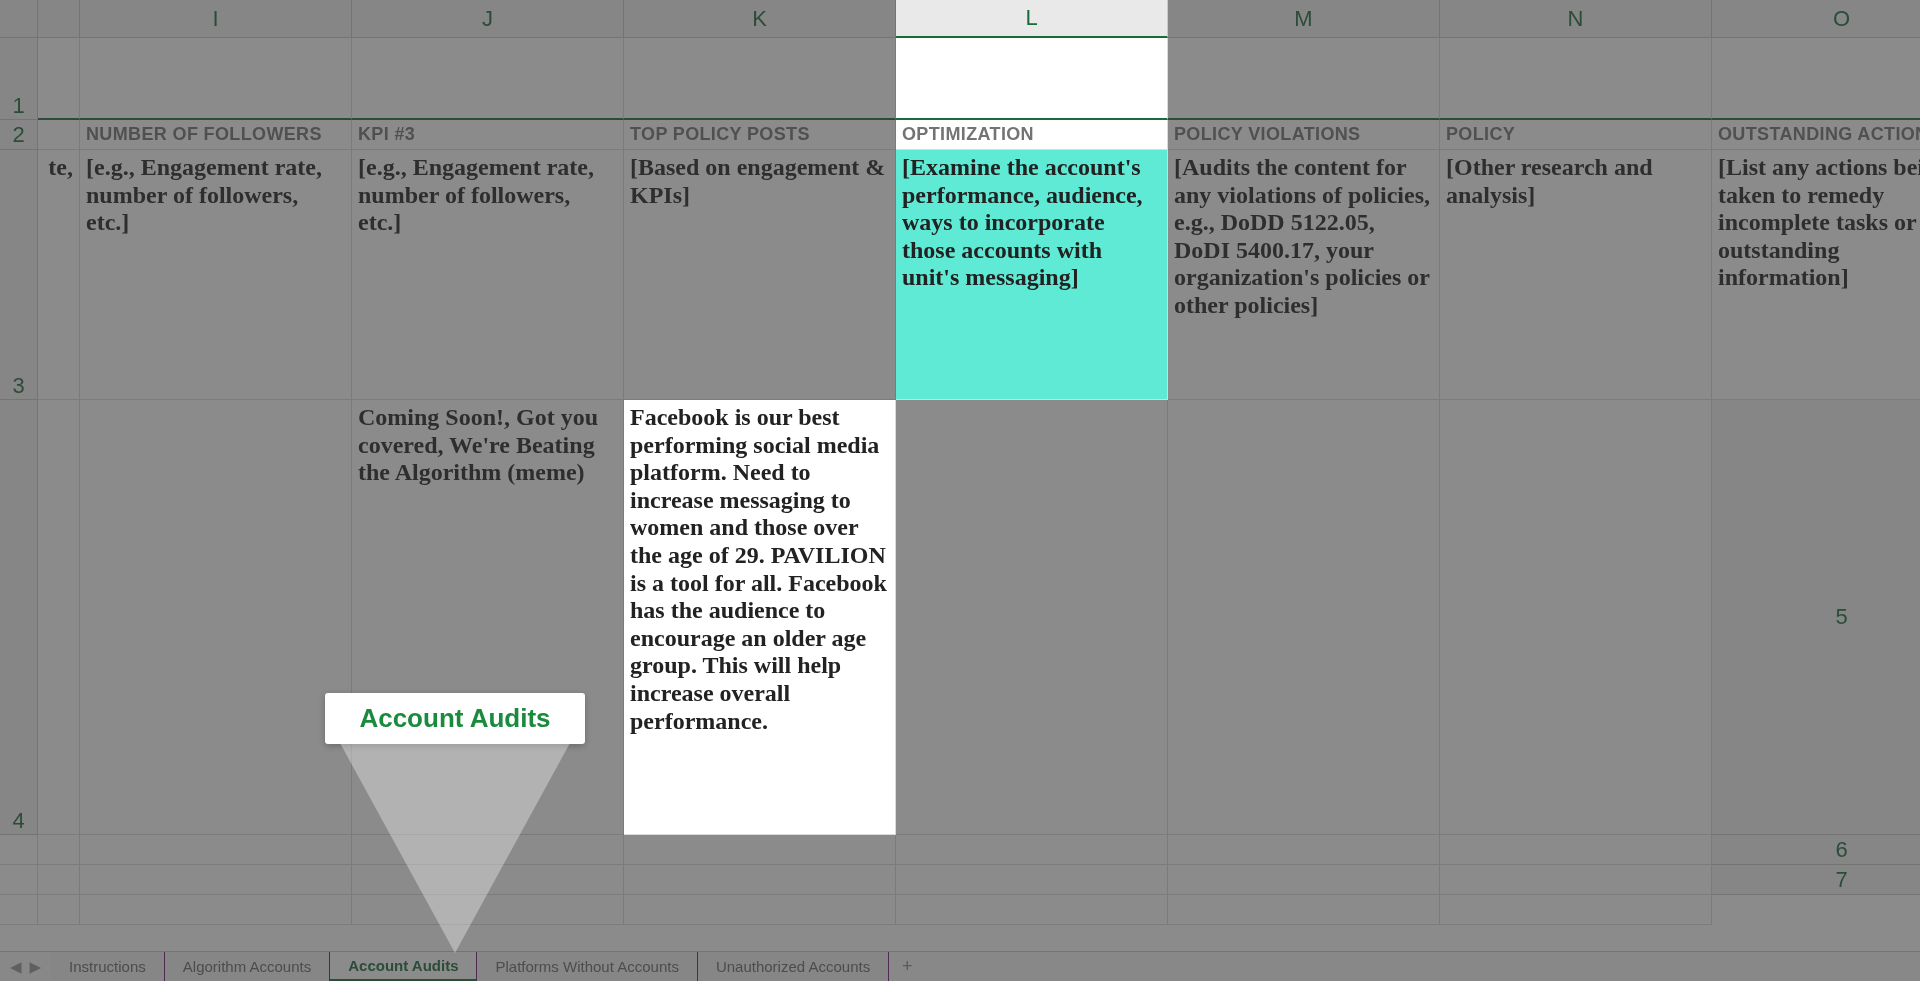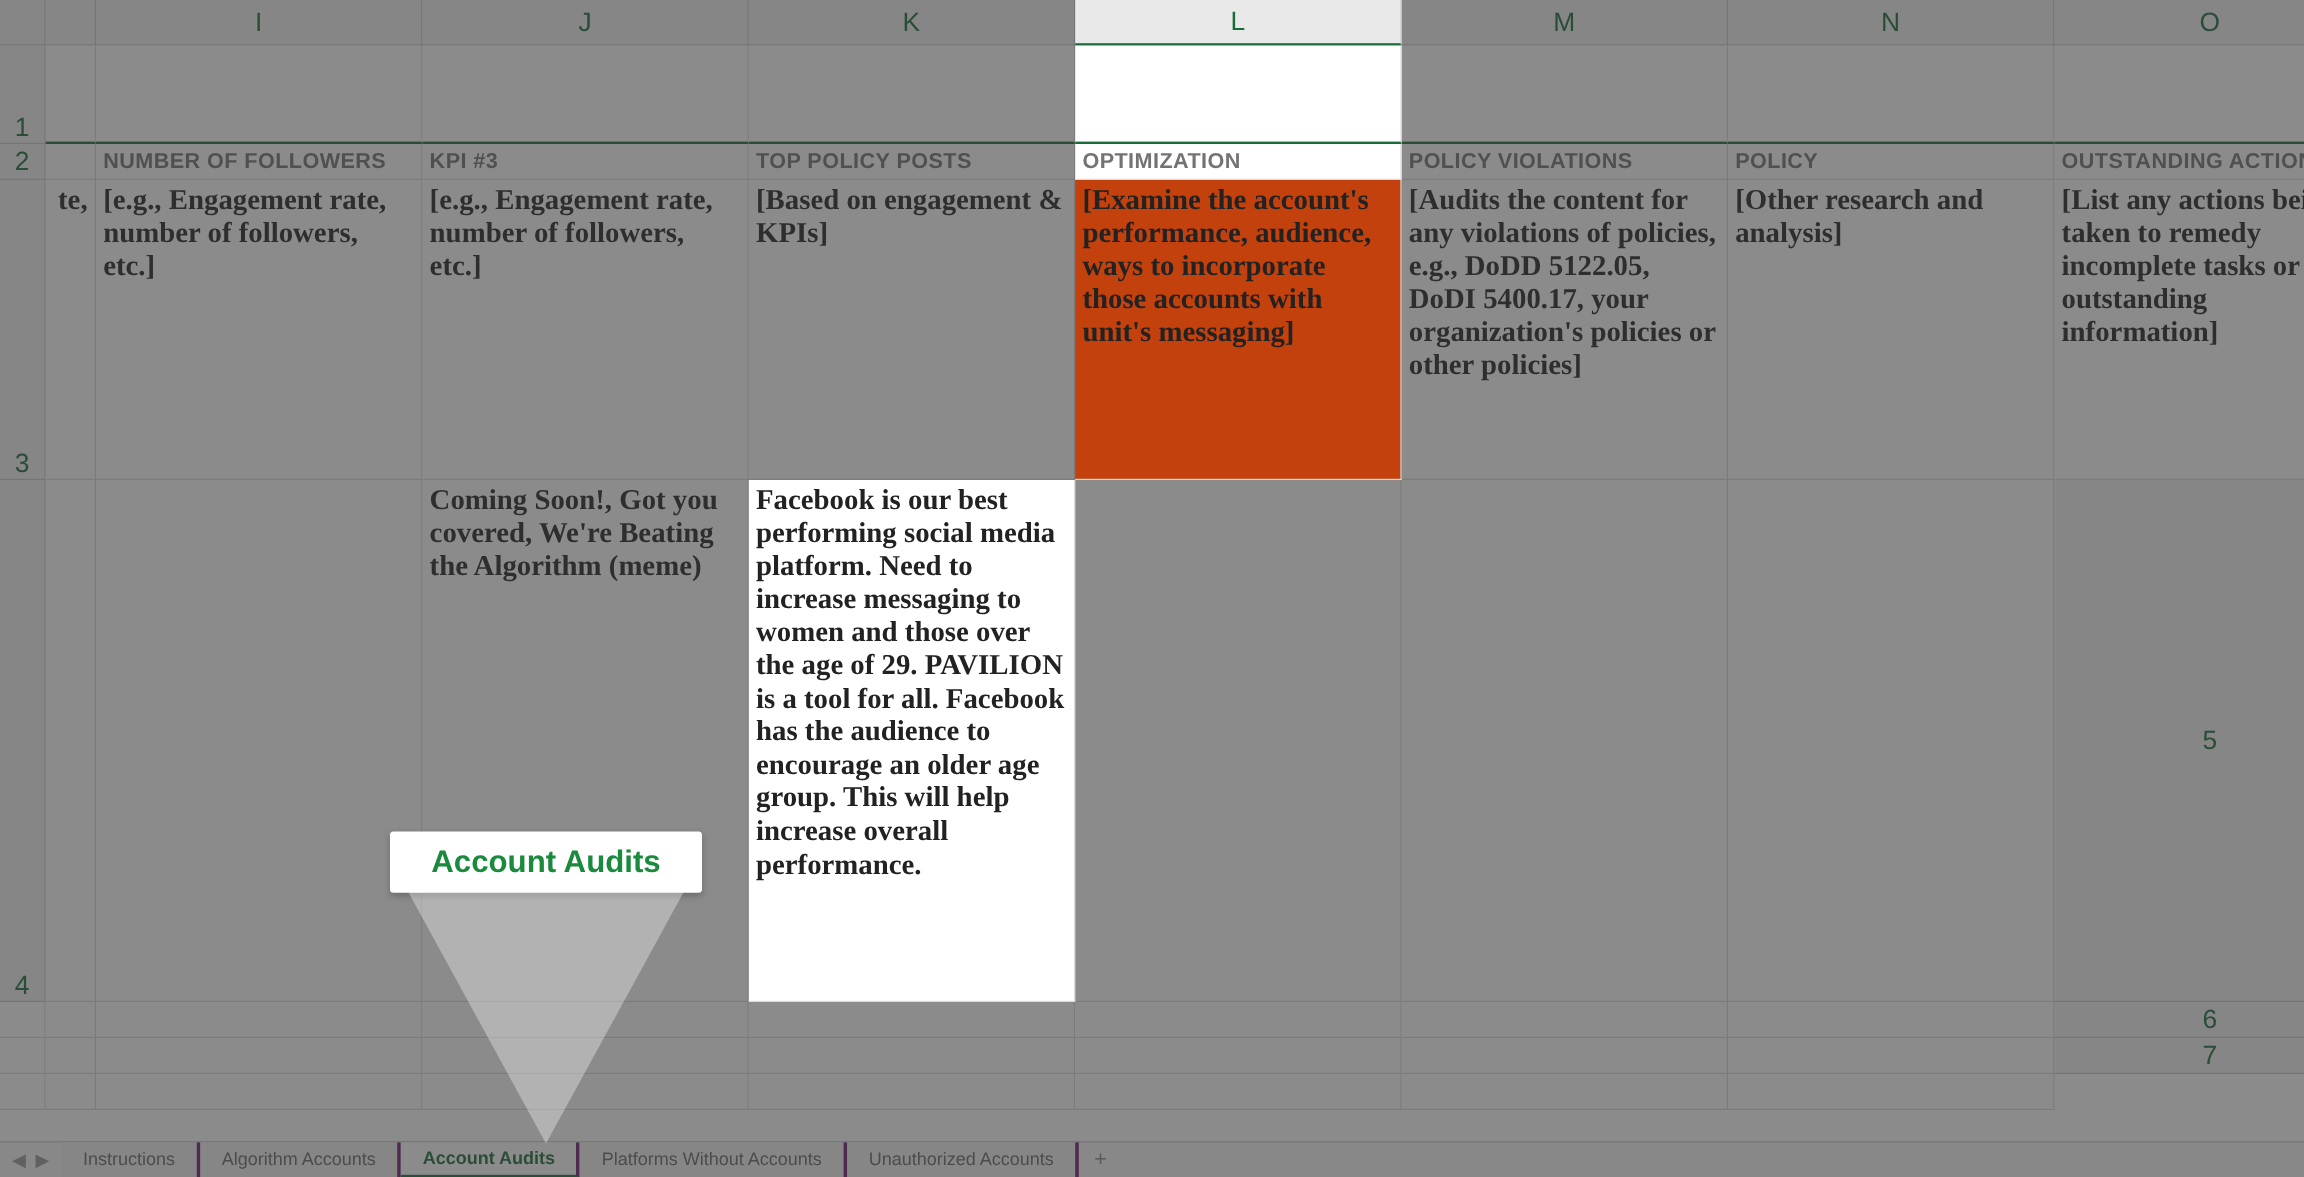--- a/index.html
+++ b/index.html
@@ -126,21 +126,21 @@
       display: flex;
       align-items: center;
       gap: 8px;
       padding: 0 10px;
       color: #9a9a9a;
     }
     .tab {
       padding: 0 18px;
       display: flex;
       align-items: center;
-      border-right: 3px solid #701a75;
+      border-right: 1px solid #701a75;
       background: #f2f2f2;
       white-space: nowrap;
     }
     .tab.active {
       background: #ffffff;
       color: #1a6b3a;
       font-weight: 600;
       border-bottom: 2px solid #1a6b3a;
     }
     .tab-add {
@@ -210,21 +210,21 @@
   <div class="cell hdr-cell no-dim">OPTIMIZATION</div>
   <div class="cell hdr-cell">POLICY VIOLATIONS</div>
   <div class="cell hdr-cell">POLICY</div>
   <div class="cell hdr-cell">OUTSTANDING ACTIONS</div>
 
   <div class="row-num">3</div>
   <div class="cell" style="text-align:right">te,</div>
   <div class="cell">[e.g., Engagement rate, number of followers, etc.]</div>
   <div class="cell">[e.g., Engagement rate, number of followers, etc.]</div>
   <div class="cell">[Based on engagement &amp; KPIs]</div>
-  <div class="cell no-dim" style="background:#c2410c">[Examine the account's performance, audience, ways to incorporate those accounts with unit's messaging]</div>
+  <div class="cell no-dim" style="background:#5eead4">[Examine the account's performance, audience, ways to incorporate those accounts with unit's messaging]</div>
   <div class="cell">[Audits the content for any violations of policies, e.g., DoDD 5122.05, DoDI 5400.17, your organization's policies or other policies]</div>
   <div class="cell">[Other research and analysis]</div>
   <div class="cell">[List any actions being taken to remedy incomplete tasks or outstanding information]</div>
 
   <div class="row-num">4</div>
   <div class="cell"></div>
   <div class="cell"></div>
   <div class="cell">Coming Soon!, Got you covered, We're Beating the Algorithm (meme)</div>
   <div class="cell no-dim">Facebook is our best performing social media platform. Need to increase messaging to women and those over the age of 29. PAVILION is a tool for all. Facebook has the audience to encourage an older age group. This will help increase overall performance.</div>
   <div class="cell"></div>

